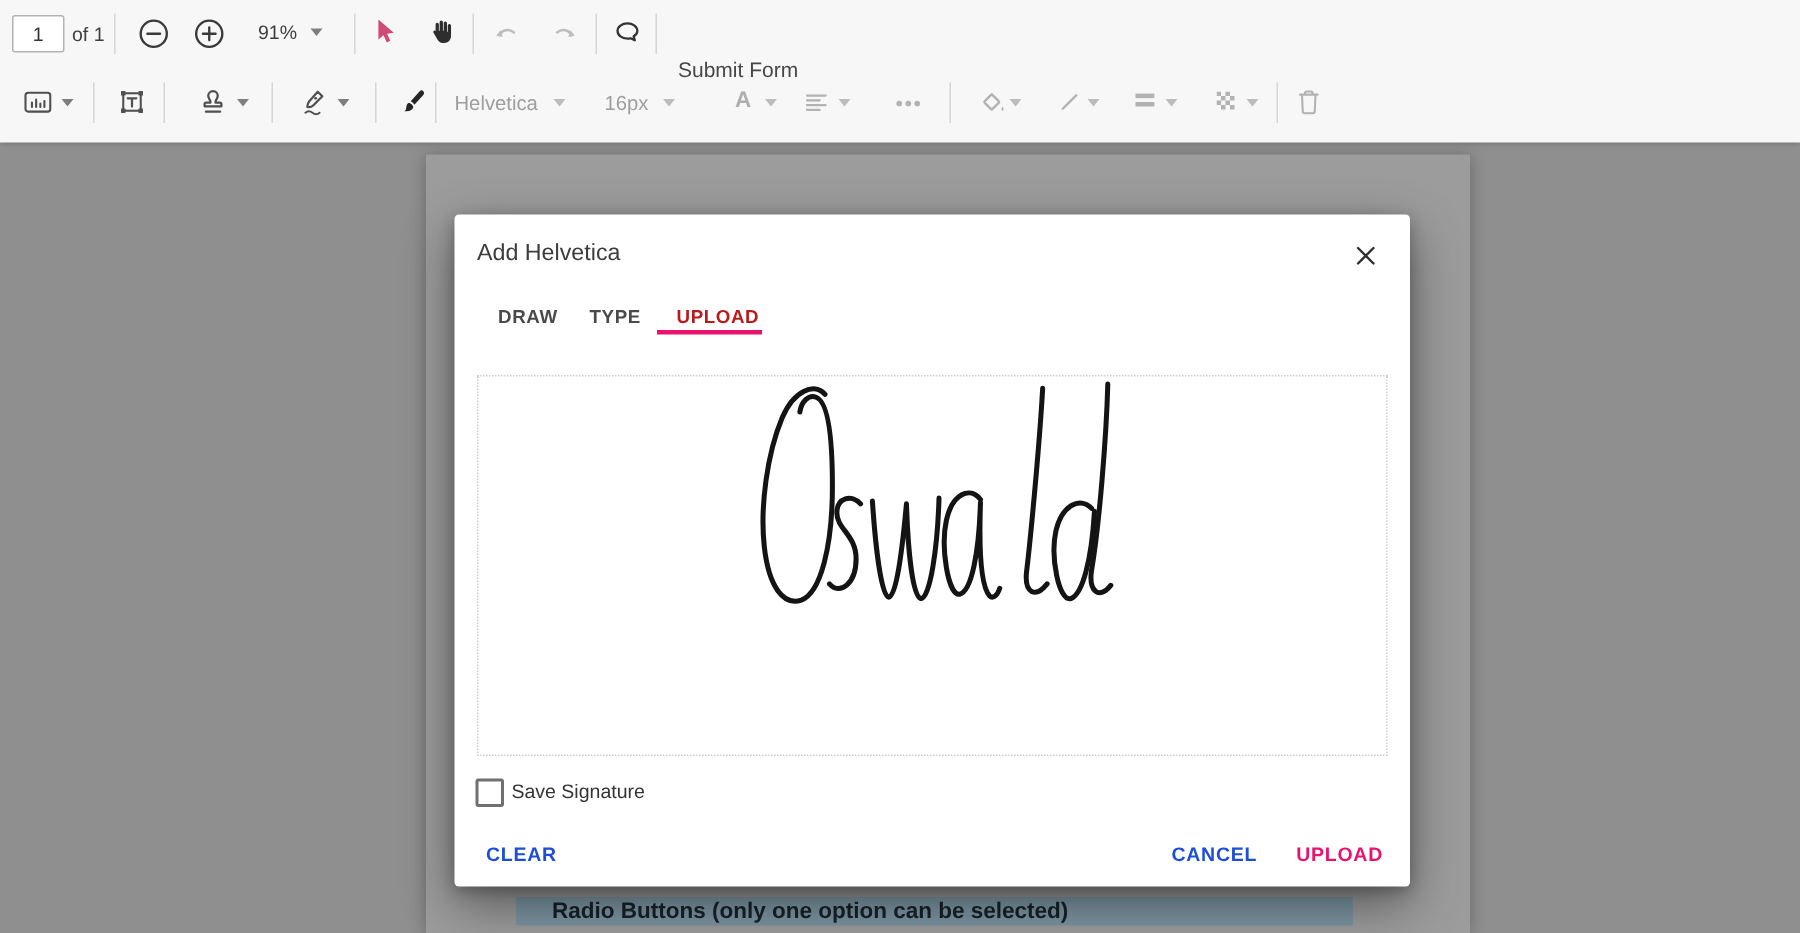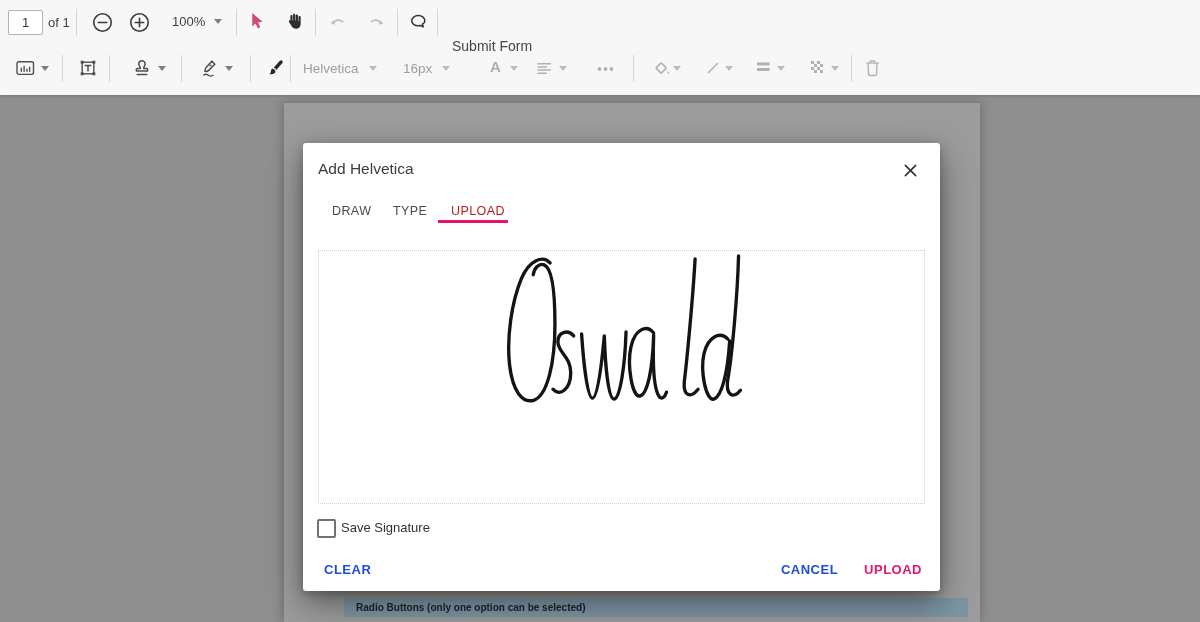--- a/index.html
+++ b/index.html
@@ -20,31 +20,31 @@
   .caret{width:0;height:0;border-left:4.5px solid transparent;border-right:4.5px solid transparent;
          border-top:5px solid #7f7f7f;}
   .caret.dis{border-top-color:#bcbcbc;}
   .ic{display:block;}
   .ic-dark{color:#3a3a3a;} .ic-mid{color:#4f4f4f;} .ic-dis{color:#b2b2b2;} .ic-undo{color:#bdbdbd;}
   .submitform{font-size:14px;color:#474747;margin-top:24px;}
   .a-glyph{font-size:15px;font-weight:bold;color:#aeaeae;line-height:1;}
   
   .page{position:absolute;left:284px;top:103px;width:696px;height:519px;background:#9c9c9c;
         box-shadow:0 0 10px rgba(0,0,0,0.28);}
-  .heading-strip{position:absolute;left:60px;top:495px;width:624px;height:19px;background:#7d96a3;
-        color:#17222a;font-weight:bold;font-size:10px;line-height:19px;padding-left:12px;
+  .heading-strip{position:absolute;left:60px;top:495px;width:558px;height:19px;background:#7d96a3;
+        color:#17222a;font-weight:bold;font-size:15px;line-height:19px;padding-left:24px;
         box-sizing:border-box;white-space:nowrap;overflow:hidden;}
   
   .modal{position:absolute;left:303px;top:143px;width:637px;height:448px;background:#ffffff;
          border-radius:3px;z-index:10;
          box-shadow:0 12px 34px rgba(0,0,0,0.42),0 3px 10px rgba(0,0,0,0.25);}
   .m-title{position:absolute;left:15px;top:17px;font-size:15.5px;color:#3c3c3c;}
   .m-close{position:absolute;left:598px;top:18px;width:18px;height:18px;display:flex;
            align-items:center;justify-content:center;cursor:pointer;}
-  .tab{position:absolute;top:61px;font-size:12.5px;font-weight:normal;letter-spacing:0.4px;color:#4a4a4a;cursor:pointer;}
+  .tab{position:absolute;top:61px;font-size:12.5px;font-weight:bold;letter-spacing:0.4px;color:#4a4a4a;cursor:pointer;}
   .tab.active{color:#b91c1c;}
   .tab-underline{position:absolute;left:135px;top:77px;width:70px;height:2.5px;background:#e8136d;}
   .sigpad{position:absolute;left:15px;top:107px;width:605px;height:252px;background:#fff;
           border:1px dotted #cfcfcf;}
   .sig-svg{position:absolute;left:183px;top:2px;}
   .checkbox{position:absolute;left:14px;top:376px;width:15px;height:15px;border:2px solid #707070;
             border-radius:2px;background:#fff;cursor:pointer;}
   .savelabel{position:absolute;left:38px;top:377px;font-size:13px;color:#333;}
   .btn{font-size:13px;font-weight:bold;letter-spacing:0.5px;color:#1d4ed8;cursor:pointer;background:none;
        border:none;padding:0;font-family:"Liberation Sans",sans-serif;}
@@ -72,21 +72,21 @@
           <path d="M6 10 h8" stroke="currentColor" stroke-width="1.5" stroke-linecap="round"></path>
         </svg>
       </span>
       <span class="titem" style="left:129px;top:12px;">
         <svg class="ic ic-dark" width="21" height="21" viewBox="0 0 20 20">
           <circle cx="10" cy="10" r="8.3" fill="none" stroke="currentColor" stroke-width="1.5"></circle>
           <path d="M6 10 h8 M10 6 v8" stroke="currentColor" stroke-width="1.5" stroke-linecap="round"></path>
         </svg>
       </span>
       <span class="titem" style="left:172px;top:14px;">
-        <span class="tlabel">100%</span>
+        <span class="tlabel">91%</span>
         <span class="caret" style="margin-left:9px;"></span>
       </span>
       <span class="vdiv" style="left:236px;top:9px;"></span>
 
       <span class="titem" style="left:249px;top:12px;">
         <svg class="ic" width="15" height="18" viewBox="0 0 14 17">
           <path d="M3 1 L3 13.6 L6.2 10.9 L8.3 15.5 L10.5 14.4 L8.5 9.9 L12.7 9.3 Z" fill="#d04a78"></path>
         </svg>
       </span>
       <span class="titem" style="left:286px;top:12px;">

